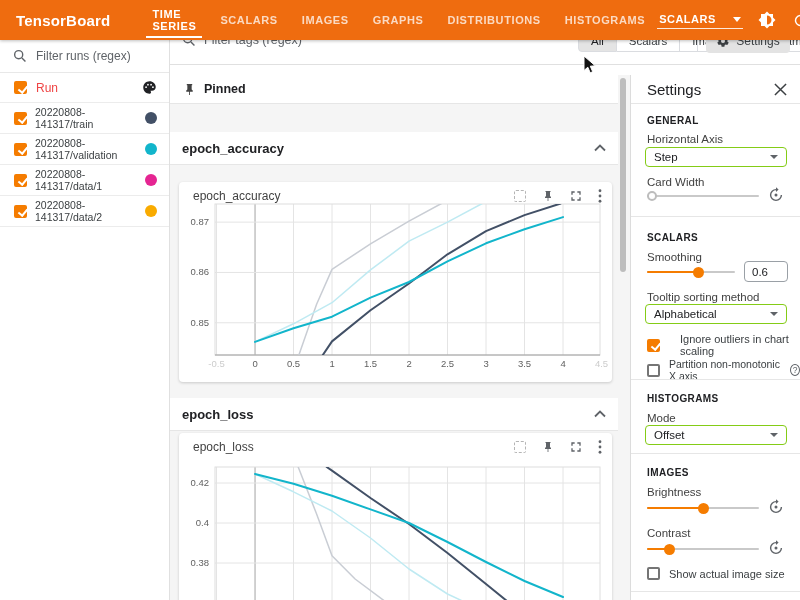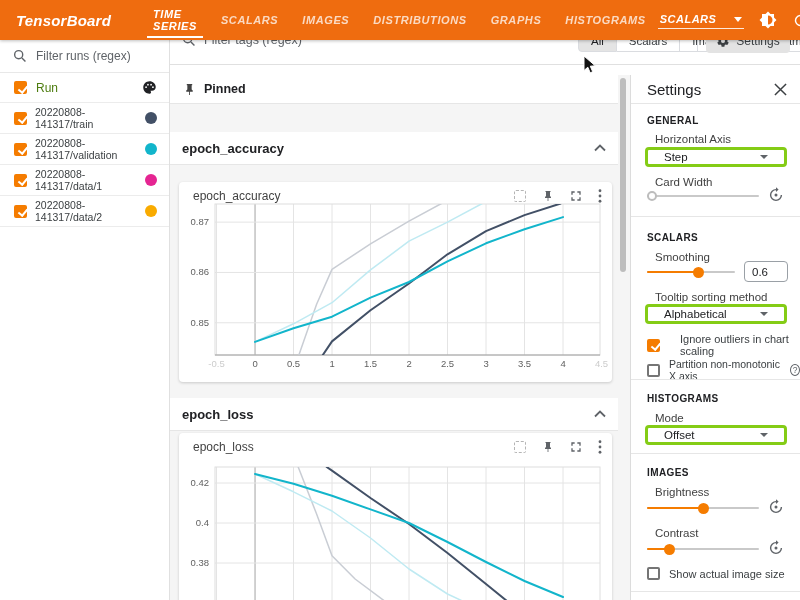--- a/index.html
+++ b/index.html
@@ -2,21 +2,21 @@
 <html><head>
 <meta charset="utf-8">
 <style>
   * { margin:0; padding:0; box-sizing:border-box; }
   html,body { width:800px; height:600px; }
   body { font-family:"Liberation Sans","DejaVu Sans",sans-serif; background:#fff; }
   .stage { position:relative; width:800px; height:600px; overflow:hidden; background:#fff; }
   .abs { position:absolute; }
 
   
-  .appbar { left:0; top:0; width:800px; height:40px; background:#ef6c0f; display:flex; align-items:center; color:#fff; box-shadow:0 1px 3px rgba(0,0,0,.25); z-index:30;font-style:italic; }
+  .appbar { left:0; top:0; width:800px; height:40px; background:#ef6c0f; display:flex; align-items:center; color:#fff; box-shadow:0 1px 3px rgba(0,0,0,.25); z-index:30; }
   .logo { font-size:15px; font-weight:bold; margin-left:16px; letter-spacing:.2px; }
   .tabs { display:flex; height:36px; margin-left:30px; }
   .tab { display:flex; align-items:center; padding:0 12px; font-size:11px; font-weight:bold; letter-spacing:.6px; color:rgba(255,255,255,.75); cursor:pointer; position:relative; }
   .tab.active { color:#fff; }
   .tab.active::after { content:""; position:absolute; left:6px; right:6px; bottom:0; height:2px; background:#fff; }
   .appbar-right { margin-left:auto; display:flex; align-items:center; margin-right:10px; }
   .status-select { display:flex; align-items:center; border-bottom:1px solid rgba(255,255,255,.85); padding:2px 2px 3px 2px; width:86px; justify-content:space-between; cursor:pointer; }
   .status-select .txt { font-size:11px; font-weight:bold; letter-spacing:.5px; }
   .caret-w { width:0; height:0; border-left:4px solid transparent; border-right:4px solid transparent; border-top:5px solid #fff; }
   .bar-icon { width:18px; height:18px; margin-left:15px; cursor:pointer; display:flex; align-items:center; justify-content:center; }
@@ -38,21 +38,21 @@
   .sidebar { left:0; top:40px; width:170px; height:560px; background:#fff; border-right:1px solid #e0e0e0; }
   .run-search { height:33px; border-bottom:1px solid #e8e8e8; display:flex; align-items:center; padding-left:13px; }
   .run-search input { border:none; outline:none; font-size:12px; margin-left:9px; width:120px; color:#202124; font-family:inherit; }
   .run-search input::placeholder { color:#5f6368; }
   .run-row { display:flex; align-items:center; border-bottom:1px solid #ececec; padding:0 12px 0 14px; }
   .run-row .grow { flex:1 1 auto; min-width:0; }
   .cb { width:13px; height:13px; border:2px solid #757575; border-radius:2px; background:#fff; flex:0 0 auto; position:relative; cursor:pointer; }
   .cb.on { background:#f57c00; border-color:#f57c00; }
   .cb.on::after { content:""; position:absolute; left:3.5px; top:0.5px; width:3.5px; height:7px; border:solid #fff; border-width:0 2px 2px 0; transform:rotate(40deg); }
   .run-name { font-size:10.5px; color:#3c4043; line-height:12.5px; margin-left:8px; }
-  .run-header-label { font-size:12px; color:#4d7c0f; margin-left:9px; }
+  .run-header-label { font-size:12px; color:#ef4444; margin-left:9px; }
   .run-dot { width:12px; height:12px; border-radius:50%; flex:0 0 auto; }
 
   
   .main { left:170px; top:75px; width:460px; height:525px; background:#f5f5f5; }
   .pinned-row { position:absolute; left:0; top:0; width:448px; height:29px; background:#fff; border-bottom:1px solid #e6e6e6; display:flex; align-items:center; padding-left:13px; }
   .pinned-row .lbl { font-size:12.5px; font-weight:bold; color:#202124; margin-left:8px; }
   .empty-strip { position:absolute; left:0; top:29px; width:448px; height:28px; background:#ececec; display:flex; align-items:center; justify-content:center; font-size:12px; font-style:italic; color:#5f6368; }
   .section-hdr { position:absolute; left:0; width:448px; height:33px; background:#fff; border-bottom:1px solid #e6e6e6; display:flex; align-items:center; padding:0 12px; }
   .section-hdr .t { font-size:13px; font-weight:bold; color:#202124; }
   .section-hdr .sp { flex:1; }
@@ -63,22 +63,22 @@
   .dashed-box { width:12px; height:12px; border:1px dashed #b5b5b5; border-radius:2px; }
   .chart-svg { position:absolute; left:0; }
   svg text { font-family:"Liberation Sans","DejaVu Sans",sans-serif; }
   .scroll-thumb { position:absolute; left:450px; top:3px; width:6px; height:194px; background:#bdbdbd; border-radius:3px; cursor:pointer; }
 
   
   .panel { left:630px; top:75px; width:170px; height:525px; background:#fff; border-left:1px solid #dcdcdc; }
   .panel-title-row { position:absolute; left:0; top:0; width:170px; height:29px; display:flex; align-items:center; padding:0 14px 0 16px; border-bottom:1px solid #e6e6e6; }
   .panel-title { font-size:15px; color:#202124; flex:1; }
   .sec-head { position:absolute; left:16px; font-size:10px; font-weight:bold; color:#202124; letter-spacing:.4px; }
-  .fld-label { position:absolute; left:16px; font-size:11.5px; color:#424242;margin-left:8px; }
-  .select { position:absolute; left:14px; width:142px; height:20px; border:3px solid #84cc16; border-radius:4px; display:flex; align-items:center; padding:0 16px; cursor:pointer; }
+  .fld-label { position:absolute; left:16px; font-size:11.5px; color:#424242; }
+  .select { position:absolute; left:14px; width:142px; height:20px; border:1px solid #84cc16; border-radius:4px; display:flex; align-items:center; padding:0 8px; cursor:pointer; }
   .select .v { font-size:11.5px; color:#202124; flex:1; }
   .caret-d { width:0; height:0; border-left:4px solid transparent; border-right:4px solid transparent; border-top:4.5px solid #5f6368; }
   .pdiv { position:absolute; left:0; width:170px; height:1px; background:#e6e6e6; }
   .slider { position:absolute; height:14px; }
   .slider .track { position:absolute; left:0; right:0; top:6px; height:2px; background:#c9c9c9; border-radius:1px; }
   .slider .fill { position:absolute; left:0; top:6px; height:2px; background:#f57c00; border-radius:1px; }
   .slider .thumb { position:absolute; top:1.5px; width:11px; height:11px; border-radius:50%; background:#f57c00; }
   .slider.hollow .thumb { background:#fff; border:2px solid #bdbdbd; width:10px; height:10px; }
   .reset-icon { position:absolute; cursor:pointer; }
   .val-box { position:absolute; width:44px; height:21px; border:1px solid #9aa0a6; border-radius:4px; font-size:11.5px; color:#202124; padding-left:7px; font-family:inherit; outline:none; }
@@ -92,22 +92,22 @@
 <body>
 
 <div class="stage">
 
   <header class="abs appbar">
     <div class="logo">TensorBoard</div>
     <nav class="tabs">
       <span class="tab active">TIME SERIES</span>
       <span class="tab">SCALARS</span>
       <span class="tab">IMAGES</span>
+      <span class="tab">GRAPHS</span>
       <span class="tab">DISTRIBUTIONS</span>
-      <span class="tab">GRAPHS</span>
       <span class="tab">HISTOGRAMS</span>
     </nav>
     <div class="appbar-right">
       <div class="status-select">
         <span class="txt">SCALARS</span>
         <span class="caret-w"></span>
       </div>
       <span class="bar-icon">
         <svg width="18" height="18" viewBox="0 0 24 24">
             <path fill="#fff" d="M20 15.31 23.31 12 20 8.69V4h-4.69L12 .69 8.69 4H4v4.69L.69 12 4 15.31V20h4.69L12 23.31 15.31 20H20v-4.69zM12 18V6a6 6 0 0 1 0 12z"></path>

